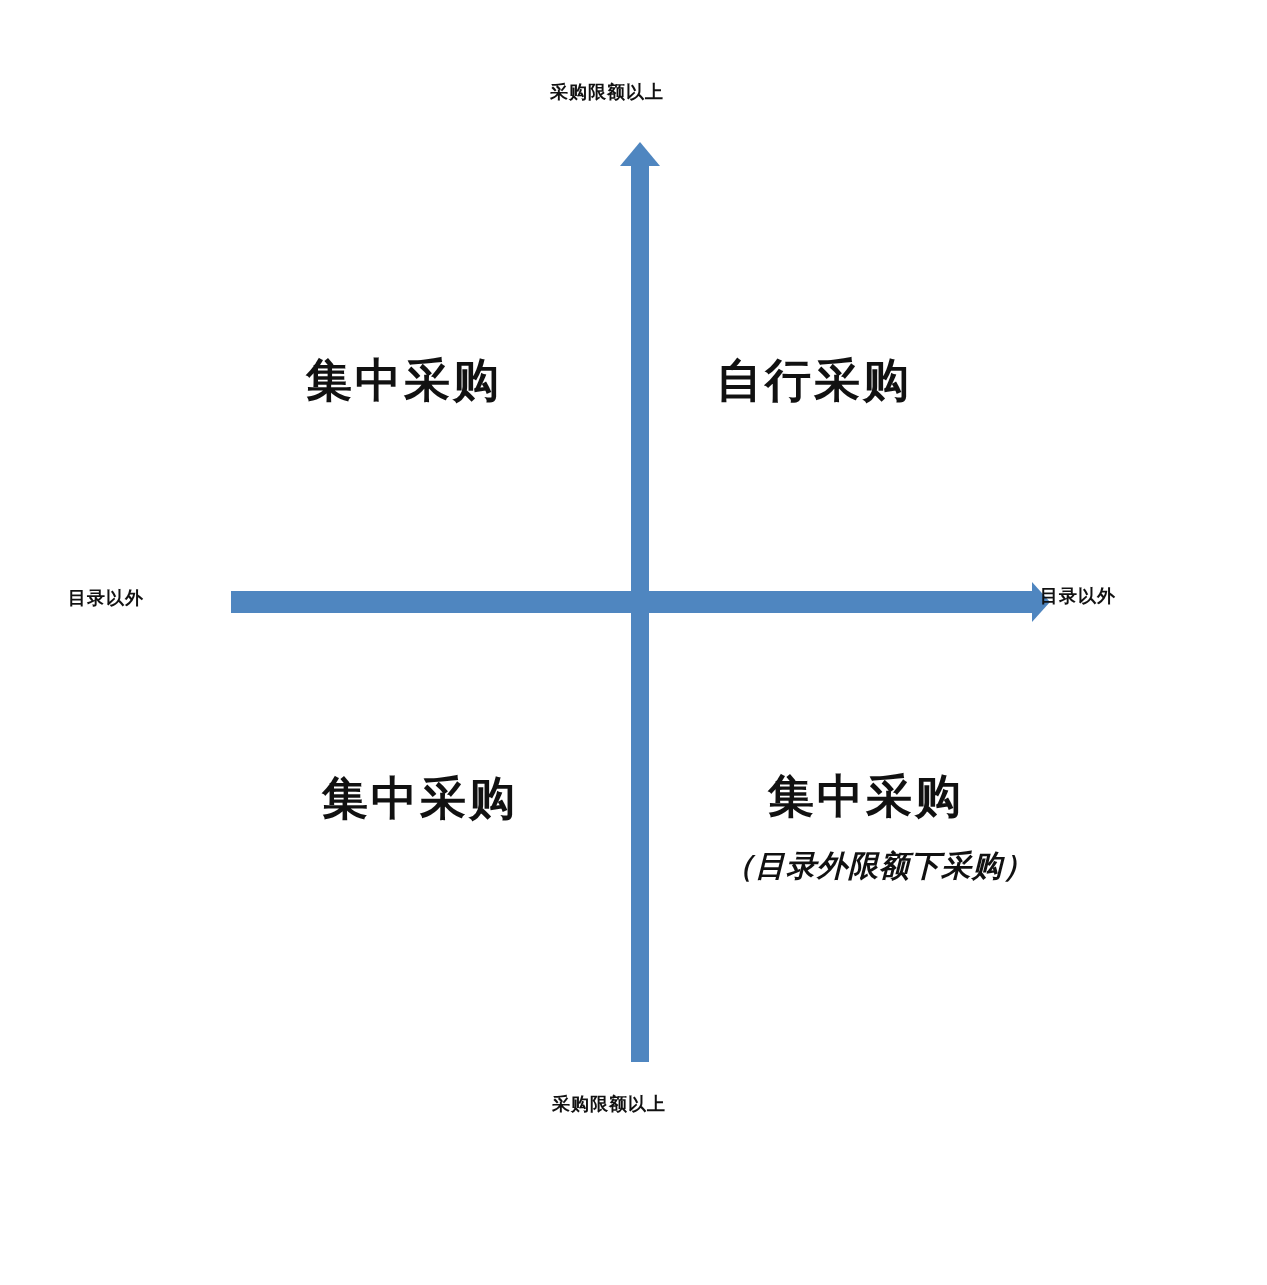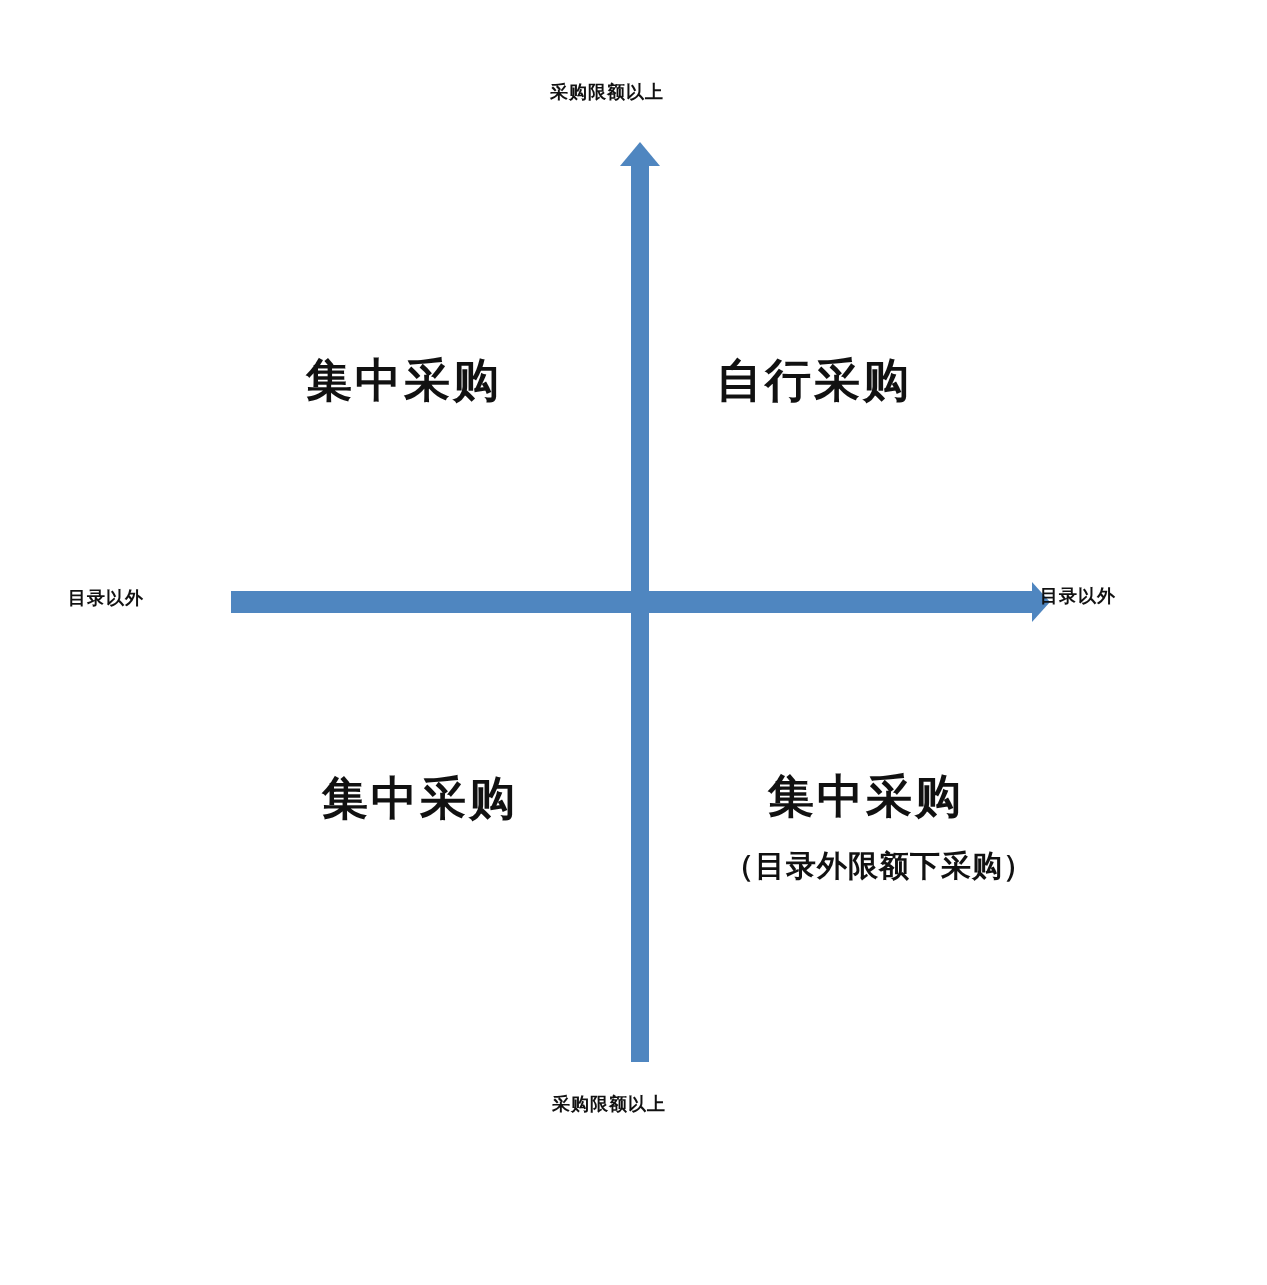--- a/index.html
+++ b/index.html
@@ -25,13 +25,13 @@
 
 <div class="abs axis-label" style="left:550px; top:80px;">采购限额以上</div>
 <div class="abs axis-label" style="left:552px; top:1092px;">采购限额以上</div>
 <div class="abs axis-label" style="left:68px; top:586px;">目录以外</div>
 <div class="abs axis-label" style="left:1040px; top:584px;">目录以外</div>
 
 <div class="abs quad" style="left:306px; top:350px;">集中采购</div>
 <div class="abs quad" style="left:716px; top:350px;">自行采购</div>
 <div class="abs quad" style="left:322px; top:768px;">集中采购</div>
 <div class="abs quad" style="left:768px; top:766px;">集中采购</div>
-<div class="abs sub" style="left:724px; top:846px;">（目录外限额下采购）</div>
+<div class="abs sub" style="left:724px; top:846px;font-style:italic;">（目录外限额下采购）</div>
 
 </body></html>

